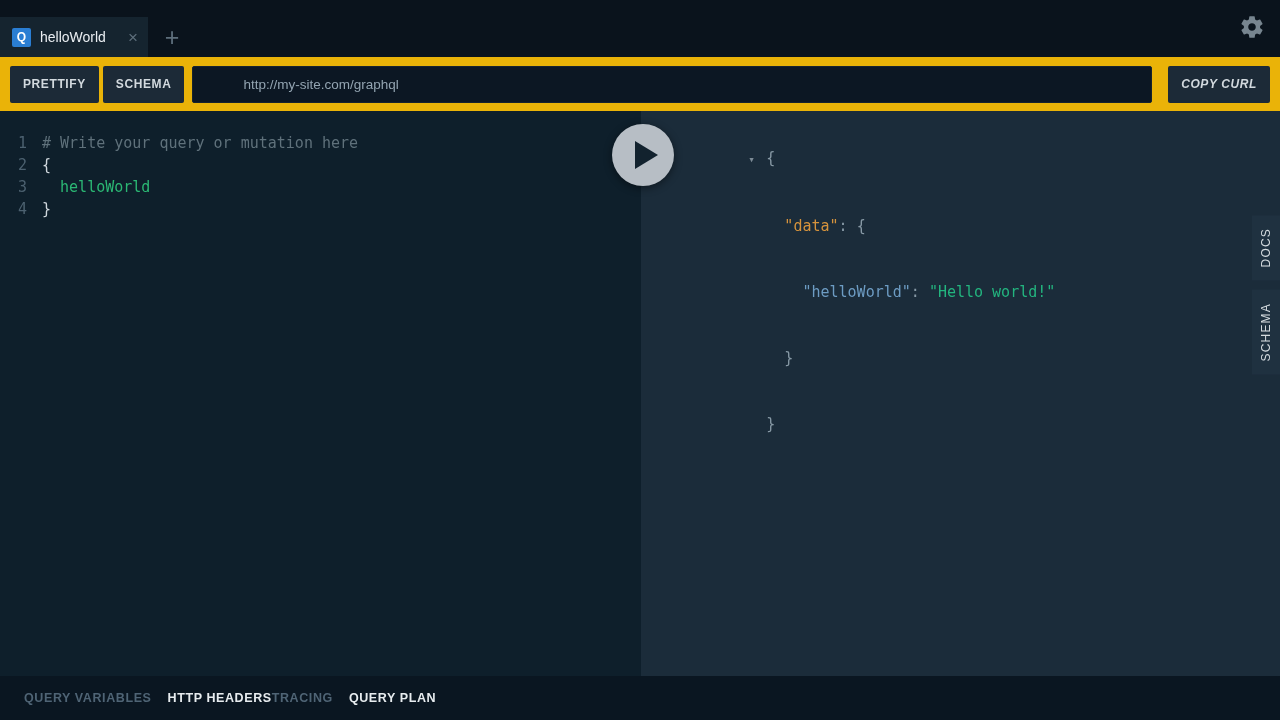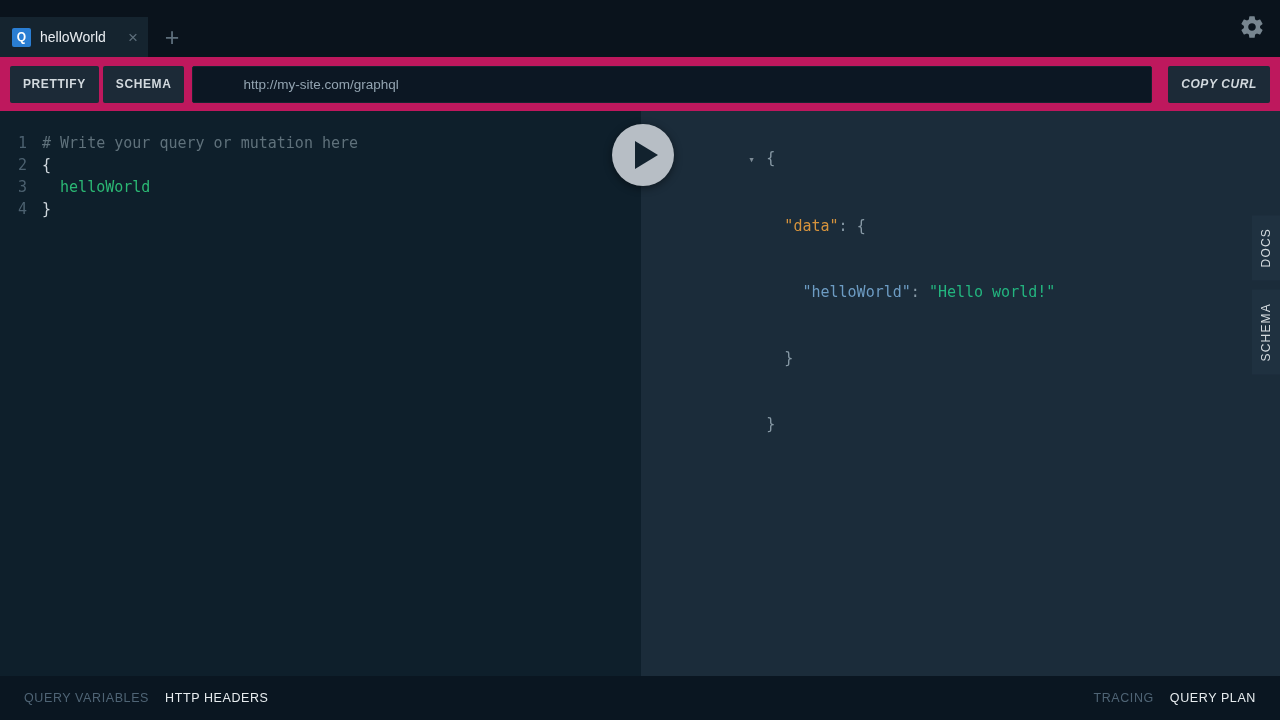--- a/index.html
+++ b/index.html
@@ -12,21 +12,21 @@
   
   .topbar { position:absolute; top:0; left:0; right:0; height:57px; background:#0a131c; display:flex; align-items:flex-end; }
   .tab { width:148px; height:40px; background:#15242f; display:flex; align-items:center; gap:9px; padding:0 10px 0 12px; box-sizing:border-box; cursor:pointer; }
   .tab-badge { width:19px; height:19px; background:#2a7ed3; color:#ffffff; border-radius:2px; font-size:12px; font-weight:bold; display:flex; align-items:center; justify-content:center; flex:none; }
   .tab-title { color:#e9edf1; font-size:14px; flex:1; white-space:nowrap; overflow:hidden; }
   .tab-close { color:#5d6e7b; font-size:17px; line-height:1; cursor:pointer; }
   .add-tab { width:48px; height:40px; display:flex; align-items:center; justify-content:center; color:#5d6e7b; font-size:25px; font-weight:300; cursor:pointer; background:none; border:none; }
   .settings-btn { position:absolute; right:15px; top:14px; background:none; border:none; padding:0; cursor:pointer; line-height:0; }
 
   
-  .toolbar { position:absolute; top:57px; left:0; right:0; height:54px; background:#be185d; display:flex; align-items:center; padding:0 10px; box-sizing:border-box; gap:4px; }
+  .toolbar { position:absolute; top:57px; left:0; right:0; height:54px; background:#eab308; display:flex; align-items:center; padding:0 10px; box-sizing:border-box; gap:4px; }
   .tb-btn { height:37px; border:none; background:#1c2a37; color:#d2d9de; font-family:"Liberation Sans",sans-serif; font-size:12px; font-weight:700; letter-spacing:0.6px; padding:0 13px; border-radius:2px; cursor:pointer; white-space:nowrap; }
   .url-input { flex:1; height:37px; margin-left:4px; background:#0c1723; border:1px solid #17232f; border-radius:2px; color:#93a4b1; font-family:"Liberation Sans",sans-serif; font-size:13.5px; padding:0 16px 0 50px; box-sizing:border-box; outline:none; }
   .copy-curl { margin-left:12px;font-style:italic; }
 
   
   .main { position:absolute; top:111px; bottom:44px; left:0; width:1280px; display:flex; }
   .editor-pane { width:641px; flex:none; background:#0e1f2b; font-family:"DejaVu Sans Mono",monospace; font-size:15px; line-height:22px; padding-top:21px; box-sizing:border-box; cursor:text; }
   .editor-line { display:flex; white-space:pre; }
   .ln { width:42px; padding-left:18px; box-sizing:border-box; color:#4c6170; flex:none; user-select:none; }
   .tok-comment { color:#5f717b; }
@@ -43,21 +43,21 @@
 
   
   .play-btn { position:absolute; left:612px; top:13px; width:62px; height:62px; border-radius:50%; background:#b7bec5; border:none; cursor:pointer; display:flex; align-items:center; justify-content:center; box-shadow:0 2px 8px rgba(0,0,0,0.45); z-index:5; padding:0; }
   .play-triangle { width:0; height:0; border-top:14px solid transparent; border-bottom:14px solid transparent; border-left:23px solid #12222e; margin-left:7px; }
 
   
   .side-tabs { position:absolute; right:0; top:104px; display:flex; flex-direction:column; gap:10px; z-index:4; }
   .side-tab { writing-mode:vertical-rl; transform:rotate(180deg); background:#1f3140; color:#d4dade; font-size:12px; letter-spacing:1.2px; padding:13px 7px; cursor:pointer; border:none; font-family:"Liberation Sans",sans-serif; }
 
   
-  .bottombar { position:absolute; bottom:0; left:0; right:0; height:44px; background:#0a1621; display:flex; align-items:center; justify-content:space-between; padding:0 24px; box-sizing:border-box; font-size:12.5px; font-weight:400; letter-spacing:0.6px; }
+  .bottombar { position:absolute; bottom:0; left:0; right:0; height:44px; background:#0a1621; display:flex; align-items:center; justify-content:flex-start; padding:0 24px; box-sizing:border-box; font-size:12.5px; font-weight:700; letter-spacing:0.6px; }
   .bb-group { display:flex; gap:16px; }
   .bb-dim { color:#4f6475; cursor:pointer; white-space:nowrap; }
   .bb-bright { color:#e7ecef; cursor:pointer; white-space:nowrap; }
 </style>
 </head>
 <body>
 
 <div class="app">
 
   <header class="topbar">

